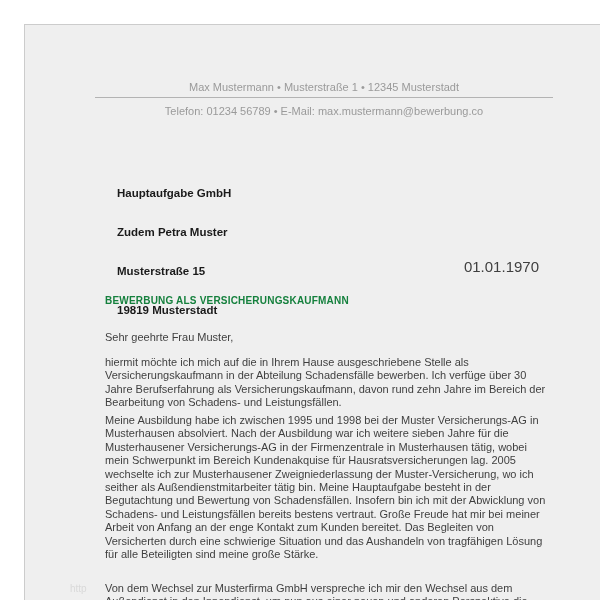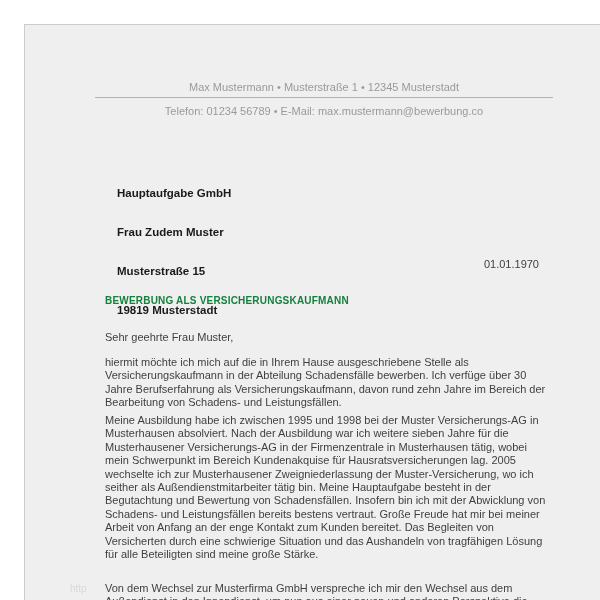--- a/index.html
+++ b/index.html
@@ -31,21 +31,21 @@
     position: absolute;
     top: 137px; left: 68px;
     font-size: 11.5px;
     font-weight: bold;
     color: #1a1a1a;
     line-height: 15px;
   }
   .date {
     position: absolute;
     top: 221px; right: 72px;
-    font-size: 11px;
+    font-size: 15px;
     color: #3f3f3f;
   }
   .subject {
     position: absolute;
     top: 258px; left: 68px;
     font-size: 10px;
     font-weight: bold;
     color: #15803d;
     letter-spacing: 0.2px;
   }
@@ -79,21 +79,21 @@
 
   <div class="header">
     <div class="hline">Max Mustermann • Musterstraße 1 • 12345 Musterstadt</div>
     <div class="hline">Telefon: 01234 56789 • E-Mail: max.mustermann@bewerbung.co</div>
   </div>
 
   <div class="rule"></div>
 
   <div class="recipient">
     <div>Hauptaufgabe GmbH</div>
-    <div>Frau Zudem Muster</div>
+    <div>Zudem Petra Muster</div>
     <div>Musterstraße 15</div>
     <div>19819 Musterstadt</div>
   </div>
 
   <div class="date">01.01.1970</div>
 
   <div class="subject">BEWERBUNG ALS VERSICHERUNGSKAUFMANN</div>
 
   <div class="salutation">Sehr geehrte Frau Muster,</div>
 

